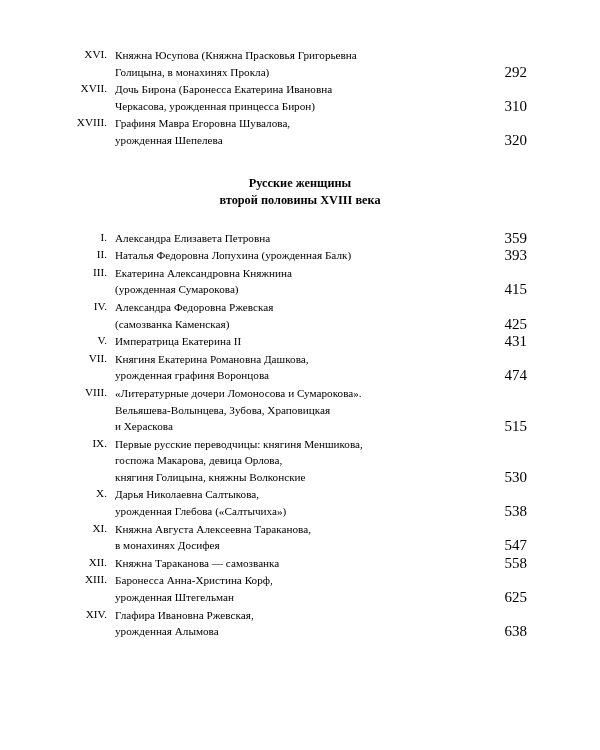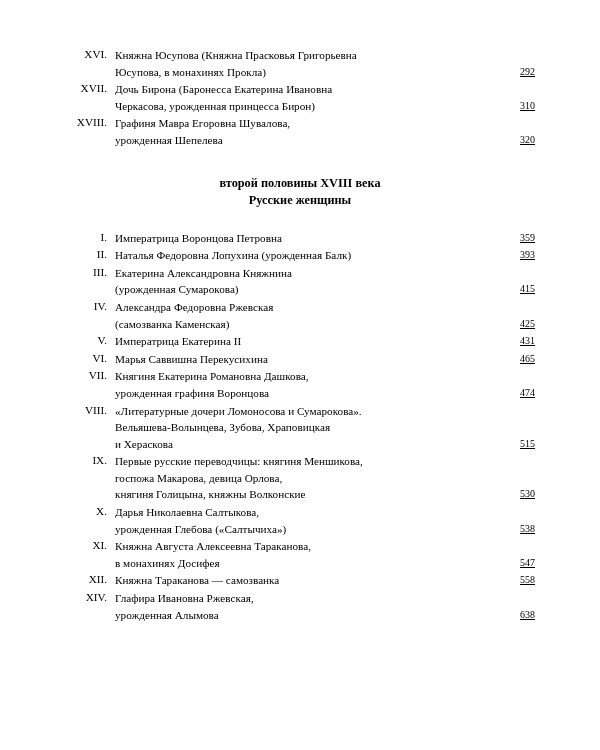--- a/index.html
+++ b/index.html
@@ -51,23 +51,22 @@
     display: inline;
     font-family: Liberation Serif, serif;
   }
   .dots {
     display: inline;
     letter-spacing: 1.6px;
     font-size: 11.2px;
   }
   .page-no {
     position: absolute;
-    right: 4px;
-    font-size: 10px;
-    text-decoration: underline;
+    right: 12px;
+    font-size: 15px;
   }
   .section-title {
     text-align: center;
     font-weight: bold;
     font-size: 12.3px;
     line-height: 17px;
     margin: 26px 0 20px 0;
   }
   .section-title .t-line {
     display: block;
@@ -80,51 +79,51 @@
 <body>
 
 <div class="page">
 
   <table class="toc-list">
     <tbody id="part-one-body">
         <tr class="toc-row">
           <td class="num-cell">XVI.</td>
           <td class="body-cell">
             <span class="entry-line"><span class="entry-text">Княжна Юсупова (Княжна Прасковья Григорьевна</span></span>
-            <span class="entry-line last-line"><span class="entry-text">Юсупова, в монахинях Прокла)</span><span class="dots"></span><span class="page-no">292</span></span>
+            <span class="entry-line last-line"><span class="entry-text">Голицына, в монахинях Прокла)</span><span class="dots"></span><span class="page-no">292</span></span>
           </td>
         </tr>
         <tr class="toc-row">
           <td class="num-cell">XVII.</td>
           <td class="body-cell">
             <span class="entry-line"><span class="entry-text">Дочь Бирона (Баронесса Екатерина Ивановна</span></span>
             <span class="entry-line last-line"><span class="entry-text">Черкасова, урожденная принцесса Бирон)</span><span class="dots"></span><span class="page-no">310</span></span>
           </td>
         </tr>
         <tr class="toc-row">
           <td class="num-cell">XVIII.</td>
           <td class="body-cell">
             <span class="entry-line"><span class="entry-text">Графиня Мавра Егоровна Шувалова,</span></span>
             <span class="entry-line last-line"><span class="entry-text">урожденная Шепелева</span><span class="dots"></span><span class="page-no">320</span></span>
           </td>
         </tr>
       </tbody>
   </table>
 
   <div class="section-title">
+    <span class="t-line">Русские женщины</span>
     <span class="t-line">второй половины XVIII века</span>
-    <span class="t-line">Русские женщины</span>
   </div>
 
   <table class="toc-list">
     <tbody id="part-two-body">
         <tr class="toc-row">
           <td class="num-cell">I.</td>
           <td class="body-cell">
-            <span class="entry-line last-line"><span class="entry-text">Императрица Воронцова Петровна</span><span class="dots"></span><span class="page-no">359</span></span>
+            <span class="entry-line last-line"><span class="entry-text">Александра Елизавета Петровна</span><span class="dots"></span><span class="page-no">359</span></span>
           </td>
         </tr>
         <tr class="toc-row">
           <td class="num-cell">II.</td>
           <td class="body-cell">
             <span class="entry-line last-line"><span class="entry-text">Наталья Федоровна Лопухина (урожденная Балк)</span><span class="dots"></span><span class="page-no">393</span></span>
           </td>
         </tr>
         <tr class="toc-row">
           <td class="num-cell">III.</td>
@@ -137,26 +136,20 @@
           <td class="num-cell">IV.</td>
           <td class="body-cell">
             <span class="entry-line"><span class="entry-text">Александра Федоровна Ржевская</span></span>
             <span class="entry-line last-line"><span class="entry-text">(самозванка Каменская)</span><span class="dots"></span><span class="page-no">425</span></span>
           </td>
         </tr>
         <tr class="toc-row">
           <td class="num-cell">V.</td>
           <td class="body-cell">
             <span class="entry-line last-line"><span class="entry-text">Императрица Екатерина II</span><span class="dots"></span><span class="page-no">431</span></span>
-          </td>
-        </tr>
-        <tr class="toc-row">
-          <td class="num-cell">VI.</td>
-          <td class="body-cell">
-            <span class="entry-line last-line"><span class="entry-text">Марья Саввишна Перекусихина</span><span class="dots"></span><span class="page-no">465</span></span>
           </td>
         </tr>
         <tr class="toc-row">
           <td class="num-cell">VII.</td>
           <td class="body-cell">
             <span class="entry-line"><span class="entry-text">Княгиня Екатерина Романовна Дашкова,</span></span>
             <span class="entry-line last-line"><span class="entry-text">урожденная графиня Воронцова</span><span class="dots"></span><span class="page-no">474</span></span>
           </td>
         </tr>
         <tr class="toc-row">
@@ -189,20 +182,27 @@
             <span class="entry-line last-line"><span class="entry-text">в монахинях Досифея</span><span class="dots"></span><span class="page-no">547</span></span>
           </td>
         </tr>
         <tr class="toc-row">
           <td class="num-cell">XII.</td>
           <td class="body-cell">
             <span class="entry-line last-line"><span class="entry-text">Княжна Тараканова — самозванка</span><span class="dots"></span><span class="page-no">558</span></span>
           </td>
         </tr>
         <tr class="toc-row">
+          <td class="num-cell">XIII.</td>
+          <td class="body-cell">
+            <span class="entry-line"><span class="entry-text">Баронесса Анна-Христина Корф,</span></span>
+            <span class="entry-line last-line"><span class="entry-text">урожденная Штегельман</span><span class="dots"></span><span class="page-no">625</span></span>
+          </td>
+        </tr>
+        <tr class="toc-row">
           <td class="num-cell">XIV.</td>
           <td class="body-cell">
             <span class="entry-line"><span class="entry-text">Глафира Ивановна Ржевская,</span></span>
             <span class="entry-line last-line"><span class="entry-text">урожденная Алымова</span><span class="dots"></span><span class="page-no">638</span></span>
           </td>
         </tr>
       </tbody>
   </table>
 
 </div>

